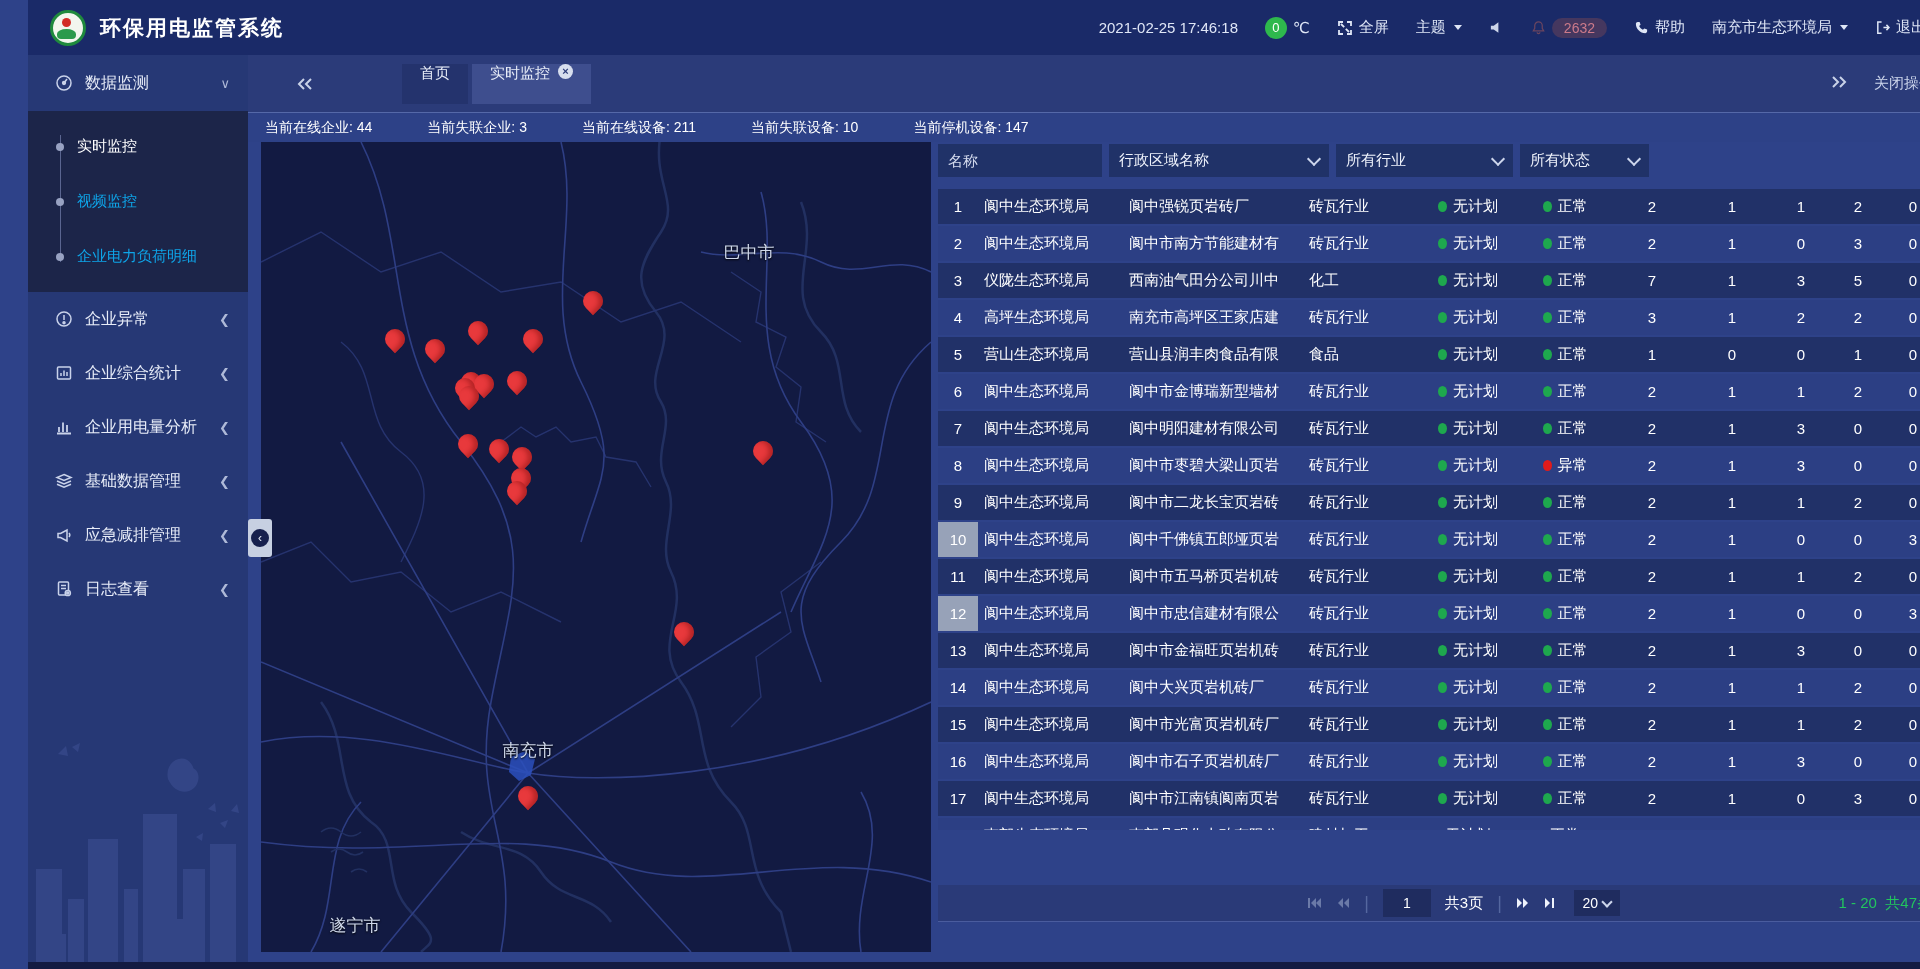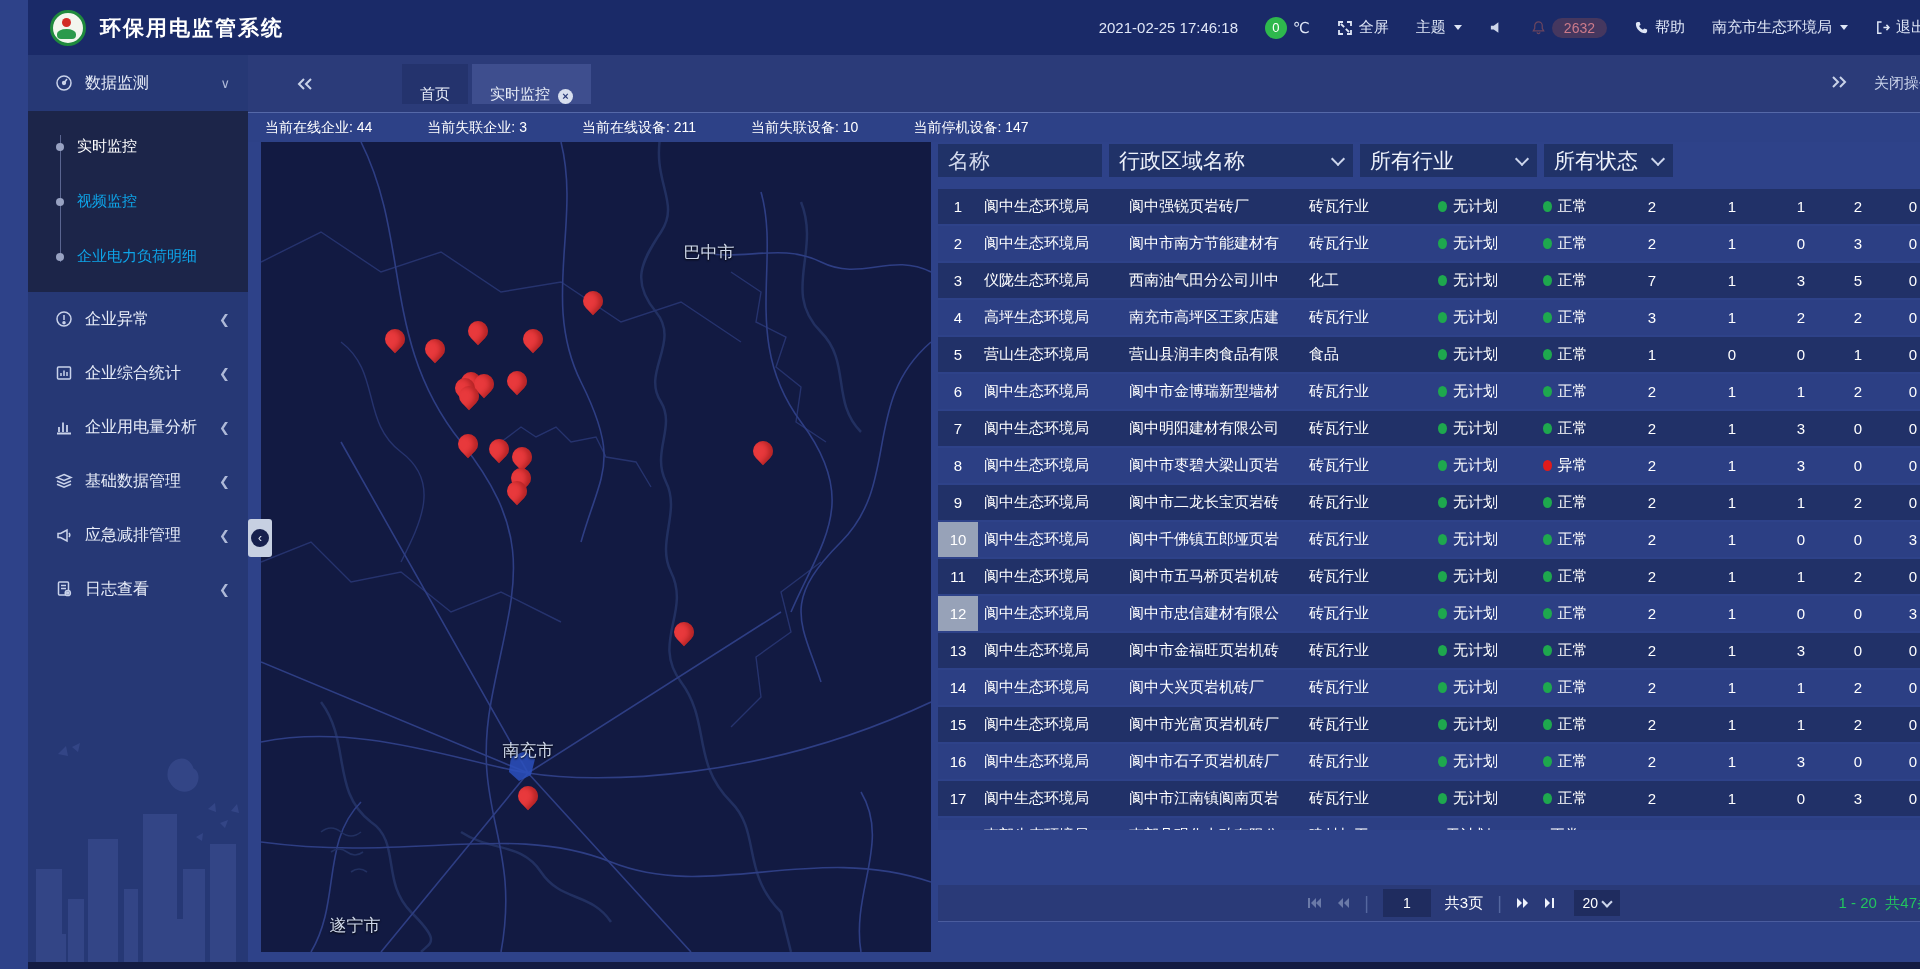--- a/index.html
+++ b/index.html
@@ -38,21 +38,21 @@
   .sub-item{height:55px;display:flex;align-items:center;position:relative;cursor:pointer;}
   .sub-item .dot{width:8px;height:8px;border-radius:50%;background:#98a2c2;margin-left:28px;z-index:1;flex:0 0 auto;}
   .sub-item .sub-label{margin-left:13px;font-size:15px;color:#0ea5e9;}
   .sub-item.active .sub-label{color:#ffffff;}
   .skyline{position:absolute;bottom:0;left:0;}
 
   
   .main{position:absolute;left:220px;top:55px;width:1700px;height:914px;background:#2e4289;}
   .tabbar{position:absolute;left:0;top:0;width:1700px;height:57px;background:#2b3b79;display:flex;align-items:center;}
   .tab-nav{margin-left:48px;color:#c9d2e8;cursor:pointer;display:flex;}
-  .tab{height:40px;display:flex;align-items:flex-end;padding:0 18px;margin-left:4px;font-size:15px;color:#e8edf8;cursor:pointer;}
+  .tab{height:40px;display:flex;align-items:flex-start;padding:0 18px;margin-left:4px;font-size:15px;color:#e8edf8;cursor:pointer;}
   .tab.home{background:#24336d;margin-left:88px;}
   .tab.active{background:#3e4e8e;}
   .tab-close{width:15px;height:15px;border-radius:50%;background:#d7deee;color:#2b3b79;font-size:11px;line-height:15px;
              text-align:center;margin-left:8px;font-weight:bold;}
   .tab-right{margin-left:auto;display:flex;align-items:center;gap:26px;margin-right:14px;color:#cdd6ec;font-size:15px;}
 
   .statsbar{position:absolute;left:0;top:57px;width:1700px;height:30px;background:#2d4187;border-top:1px solid #5568a8;
             box-sizing:border-box;display:flex;align-items:center;padding-left:17px;gap:55px;font-size:14px;color:#fff;}
 
   .content{position:absolute;left:0;top:87px;width:1700px;height:827px;background:#2e4289;}
@@ -64,25 +64,25 @@
        transform:rotate(-45deg);box-shadow:inset -3px -3px 5px rgba(120,10,10,.45);}
   .collapse-btn{position:absolute;left:220px;top:519px;width:24px;height:38px;background:#c7d0e2;border-radius:3px;
                 display:flex;align-items:center;justify-content:center;z-index:40;cursor:pointer;}
   .collapse-btn .cb-circle{width:18px;height:18px;border-radius:50%;background:#16204e;color:#e8edf8;font-size:12px;
                 display:flex;align-items:center;justify-content:center;}
 
   
   .right-panel{position:absolute;left:690px;top:0;width:1010px;height:780px;}
   .filters{position:absolute;left:0;top:2px;height:33px;display:flex;gap:7px;}
   .f-input,.f-select{background:#203268;height:33px;box-sizing:border-box;display:flex;align-items:center;
-                     padding:0 10px;font-size:21px;color:#eef2fb;border:none;}
+                     padding:0 10px;font-size:15px;color:#eef2fb;border:none;}
   .f-input{width:164px;}
   .f-input::placeholder{color:#d5dcef;}
   .f-select{justify-content:space-between;cursor:pointer;}
-  .f-select.w1{width:244px;font-family:Liberation Mono, monospace;}.f-select.w2{width:177px;text-align:center;}.f-select.w3{width:129px;}
+  .f-select.w1{width:220px;font-family:Liberation Mono, monospace;}.f-select.w2{width:177px;text-align:center;}.f-select.w3{width:129px;}
   .chev{width:8px;height:8px;border-right:2px solid #cdd6ec;border-bottom:2px solid #cdd6ec;
         transform:rotate(45deg);margin-top:-4px;flex:0 0 auto;}
 
   .tbl{position:absolute;left:0;top:44px;width:1002px;}
   .tbl-head{height:58px;background:#2d4694;display:flex;font-size:15px;color:#fff;}
   .hc{display:flex;align-items:center;justify-content:center;}
   .group{display:flex;flex-direction:column;}
   .group .g-top{height:26px;display:flex;align-items:flex-end;justify-content:center;font-style:italic;font-weight:bold;}
   .group .g-bot{height:32px;display:flex;}
   .tbl-body{height:641px;overflow:hidden;margin-top:3px;}
@@ -340,21 +340,21 @@
             <path d="M267,631 L120,810 M267,631 L0,520 M267,631 L430,810 M267,631 L520,470 M267,631 L80,300"></path>
             <path d="M600,810 C590,750 630,700 600,650 M50,810 C80,760 60,700 100,660"></path>
             <path d="M440,110 C480,120 520,100 560,120 S630,110 670,130"></path>
           </g>
           <path d="M250,615 l14,-6 10,8 -4,16 -12,6 -10,-9 z" fill="#2b50bd" opacity="0.85"></path>
           <g fill="none" stroke="#223061" stroke-width="1.6">
             <path d="M60,690 q10,-8 20,0 t20,0 M70,710 q8,-6 16,0 t16,0 M90,730 q8,-6 16,0"></path>
           </g>
         </svg>
         <div id="map-cities">
-            <span class="map-city" style="left: 448px; top: 110px; text-align: right;">巴中市</span>
+            <span class="map-city" style="left: 488px; top: 110px; text-align: right;">巴中市</span>
             <span class="map-city" style="left: 267px; top: 608px;">南充市</span>
             <span class="map-city" style="left: 94px; top: 783px;">遂宁市</span>
           </div>
         <div id="map-pins">
             <div class="pin" style="left: 322px; top: 149px;"></div>
             <div class="pin" style="left: 124px; top: 187px;"></div>
             <div class="pin" style="left: 164px; top: 197px;"></div>
             <div class="pin" style="left: 207px; top: 179px;"></div>
             <div class="pin" style="left: 262px; top: 187px;"></div>
             <div class="pin" style="left: 200px; top: 230px;"></div>

